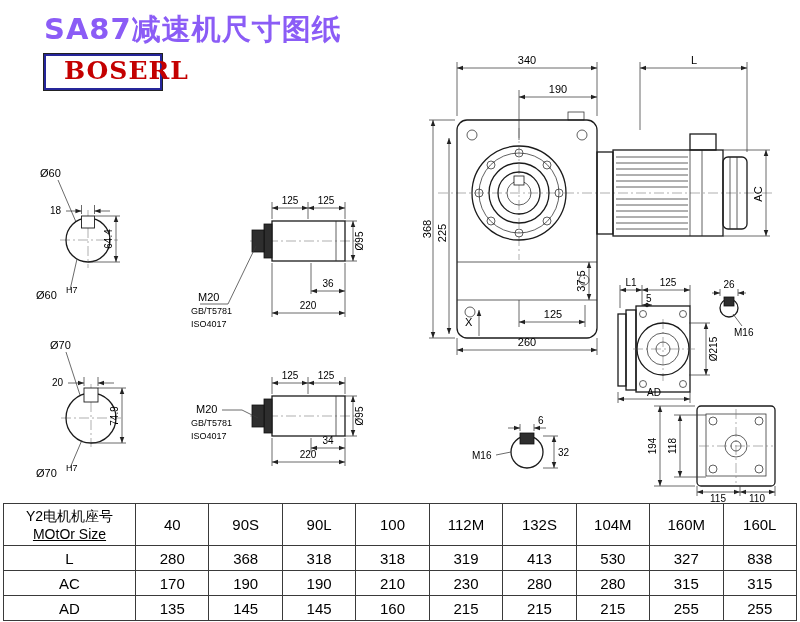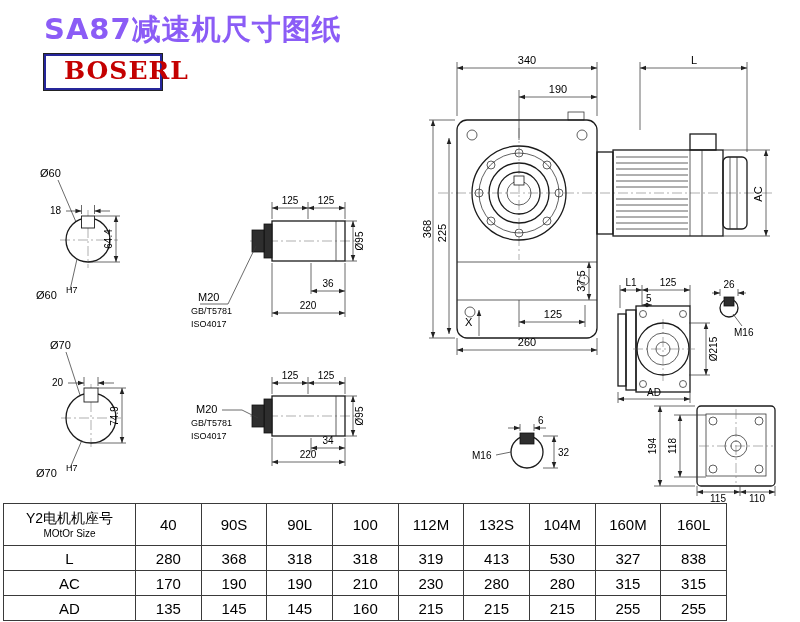--- a/index.html
+++ b/index.html
@@ -13,26 +13,26 @@
   .tl { fill:none; stroke:#2b2b2b; stroke-width:0.75; }
   .dl { fill:none; stroke:#3a3a3a; stroke-width:0.75; }
   .cl { fill:none; stroke:#787878; stroke-width:0.6; stroke-dasharray:10 3 2 3; }
   .dk { fill:#2e2e2e; stroke:#111; stroke-width:0.8; }
   .wm { fill:#ffffff; stroke:#1b1b1b; stroke-width:0.9; }
   text.d1 { font:11px "Liberation Sans",sans-serif; fill:#000; }
   text.d2 { font:10px "Liberation Sans",sans-serif; fill:#000; }
   text.d3 { font:9px "Liberation Sans",sans-serif; fill:#000; }
   .mid { text-anchor:middle; }
   
-  table.dim-table { position:absolute; left:3px; top:503px; width:724px; border-collapse:collapse; table-layout:fixed; background:#fff; }
+  table.dim-table { position:absolute; left:3px; top:503px; width:794px; border-collapse:collapse; table-layout:fixed; background:#fff; }
   .dim-table th, .dim-table td { border:1px solid #3a3a3a; text-align:center; vertical-align:middle; font-weight:normal; font-size:15px; color:#000; padding:0; }
   .dim-table tr.hdr { height:42px; }
   .dim-table tr.data { height:25px; }
   .hdr-cn { font-size:14px; }
-  .hdr-en { font-size:10px; }
+  .hdr-en { font-size:14px; text-decoration:underline; }
 </style>
 </head>
 <body>
 
 <div class="title">SA87减速机尺寸图纸</div>
 <div class="brand-box">
   <span>BOSERL</span>
 </div>
 
 <svg class="drawing" width="800" height="503" viewBox="0 0 800 503">

